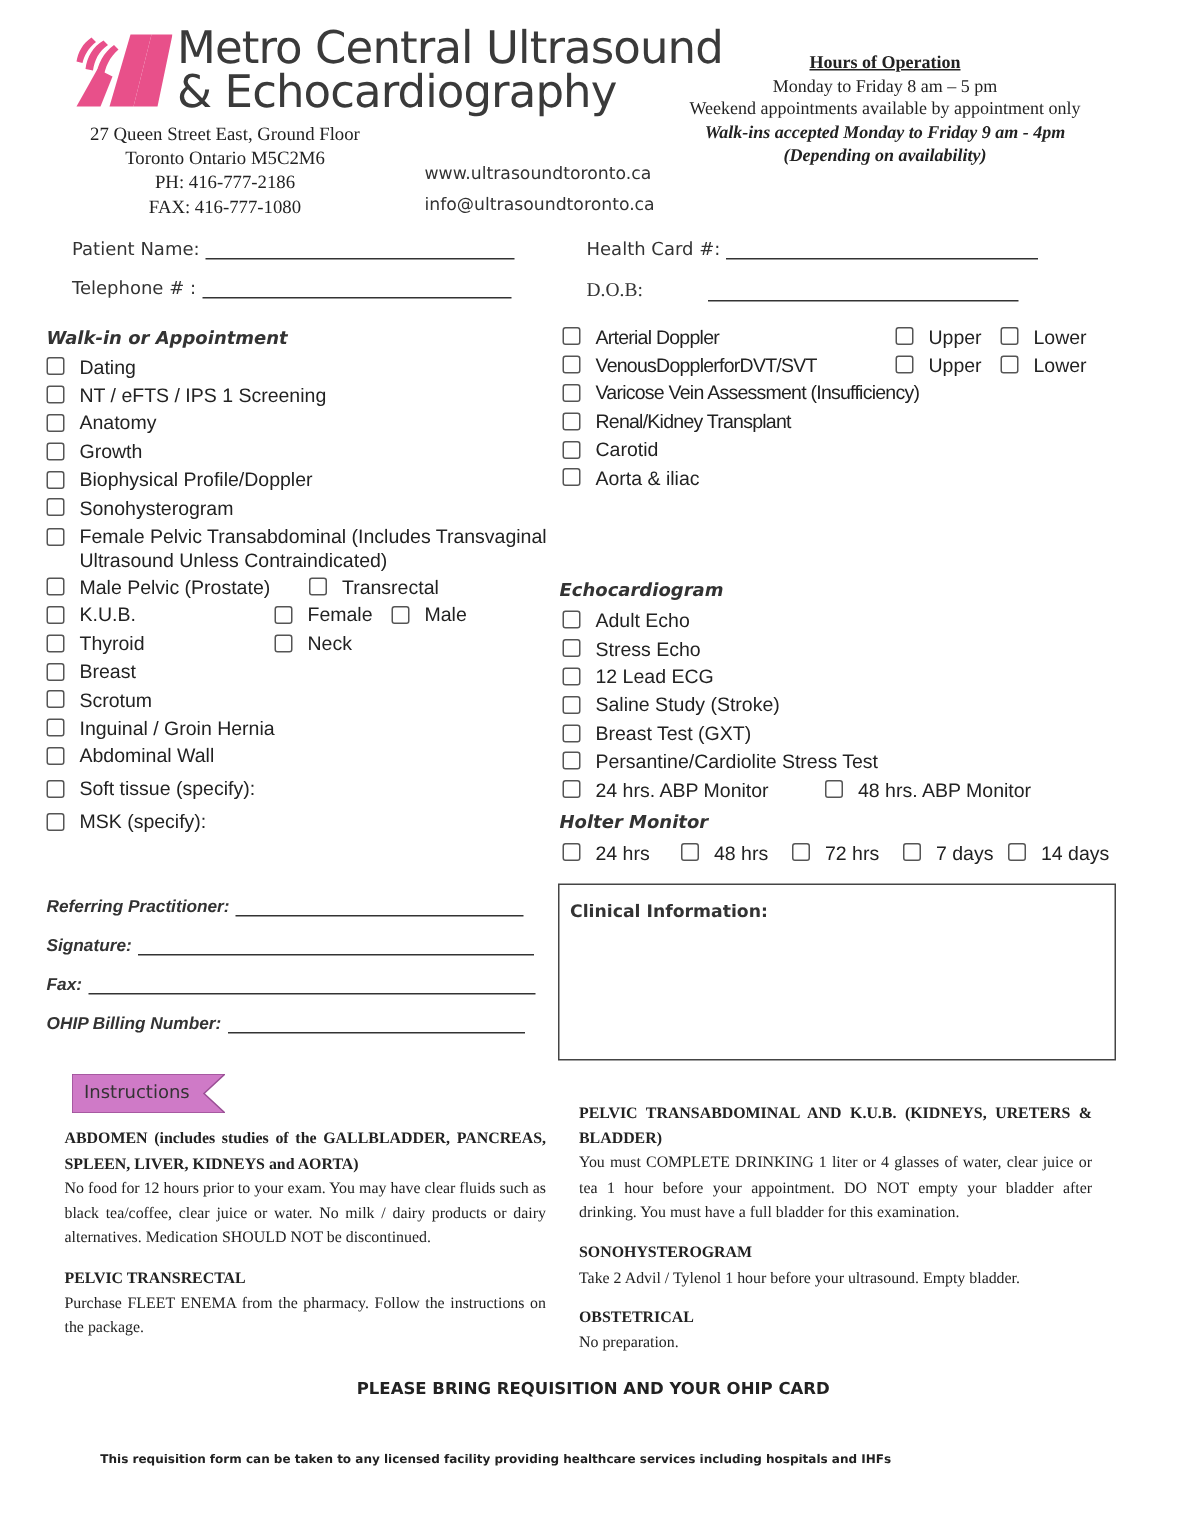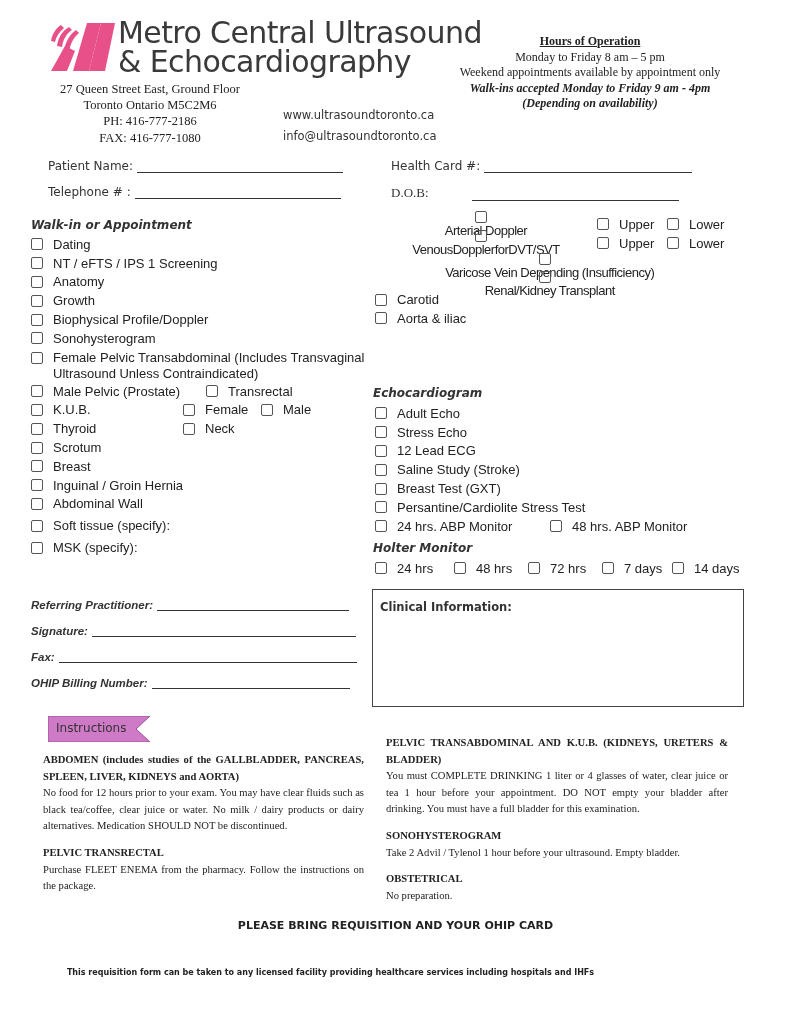--- a/index.html
+++ b/index.html
@@ -15,21 +15,21 @@
   .hours .i { font-style: italic; font-weight: bold; }
   .pfield { font-family: "DejaVu Sans", sans-serif; font-size: 12px; color: #333; display: flex; align-items: flex-end; }
   .pfield .line { border-bottom: 1px solid #333; height: 12px; margin-left: 4px; }
   .dob-label { font-family: "Liberation Serif", serif; font-size: 13px; }
   .sec-title { font-family: "DejaVu Sans", sans-serif; font-weight: bold; font-style: italic; font-size: 12px; color: #333; }
   .cb-row { display: flex; align-items: center; font-size: 13px; color: #222; height: 18.8px; white-space: nowrap; }
   .cb { width: 12px; height: 12px; border: 1.3px solid #555; border-radius: 2px; display: inline-block; margin-right: 10px; flex: none; }
   .cb-inline { display: inline-flex; align-items: center; }
   .list { left: 31px; }
   .list .cb-row { }
-  .tight { letter-spacing: -0.5px; flex-direction: column; }
+  .tight { letter-spacing: -0.5px; }
   .ref { left: 31px; font-family: Liberation Sans, sans-serif; font-weight: bold; font-style: italic; font-size: 11.5px; color: #333; display: flex; align-items: flex-end; }
   .ref .line { border-bottom: 1px solid #333; height: 11px; margin-left: 4px; }
   .clin { left: 372px; top: 589px; width: 372px; height: 118px; border: 1.6px solid #444; }
   .clin-label { position: absolute; left: 7px; top: 10px; font-family: "DejaVu Sans", sans-serif; font-weight: bold; font-size: 11.5px; color: #333; }
   .instr-tab { left: 48px; top: 716px; width: 102px; height: 26px; }
   .instr-text { position: absolute; left: 8px; top: 5px; font-family: "DejaVu Sans", sans-serif; font-size: 12px; color: #333; }
   .ins { font-family: Liberation Serif, serif; font-size: 10.6px; line-height: 16.6px; color: #222; text-align: justify; }
   .ins .h { font-weight: bold; }
   .footer1 { left: 0; width: 791px; top: 919px; text-align: center; font-family: "DejaVu Sans", sans-serif; font-weight: bold; font-size: 11px; color: #222; }
   .footer2 { left: 16px; width: 629px; top: 968px; text-align: center; font-family: "DejaVu Sans", sans-serif; font-weight: bold; font-size: 8px; color: #222; }
@@ -153,28 +153,28 @@
         <span class="cb"></span>
         <span>Thyroid</span>
       </span>
     <span class="cb-inline">
         <span class="cb"></span>
         <span>Neck</span>
       </span>
   </div>
   <div class="cb-row">
       <span class="cb"></span>
+      <span>Breast</span>
+    </div>
+  <div class="cb-row">
+      <span class="cb"></span>
       <span>Scrotum</span>
     </div>
   <div class="cb-row">
       <span class="cb"></span>
-      <span>Breast</span>
-    </div>
-  <div class="cb-row">
-      <span class="cb"></span>
       <span>Inguinal / Groin Hernia</span>
     </div>
   <div class="cb-row">
       <span class="cb"></span>
       <span>Abdominal Wall</span>
     </div>
   <div class="cb-row" style="margin-top:3px">
       <span class="cb"></span>
       <span>Soft tissue (specify):</span>
     </div>
@@ -208,21 +208,21 @@
         <span class="cb"></span>
         <span>Upper</span>
       </span>
     <span class="cb-inline">
         <span class="cb"></span>
         <span>Lower</span>
       </span>
   </div>
   <div class="cb-row tight">
       <span class="cb"></span>
-      <span>Varicose Vein Depending (Insufficiency)</span>
+      <span>Varicose Vein Assessment (Insufficiency)</span>
     </div>
   <div class="cb-row tight">
       <span class="cb"></span>
       <span>Renal/Kidney Transplant</span>
     </div>
   <div class="cb-row">
       <span class="cb"></span>
       <span>Carotid</span>
     </div>
   <div class="cb-row">

